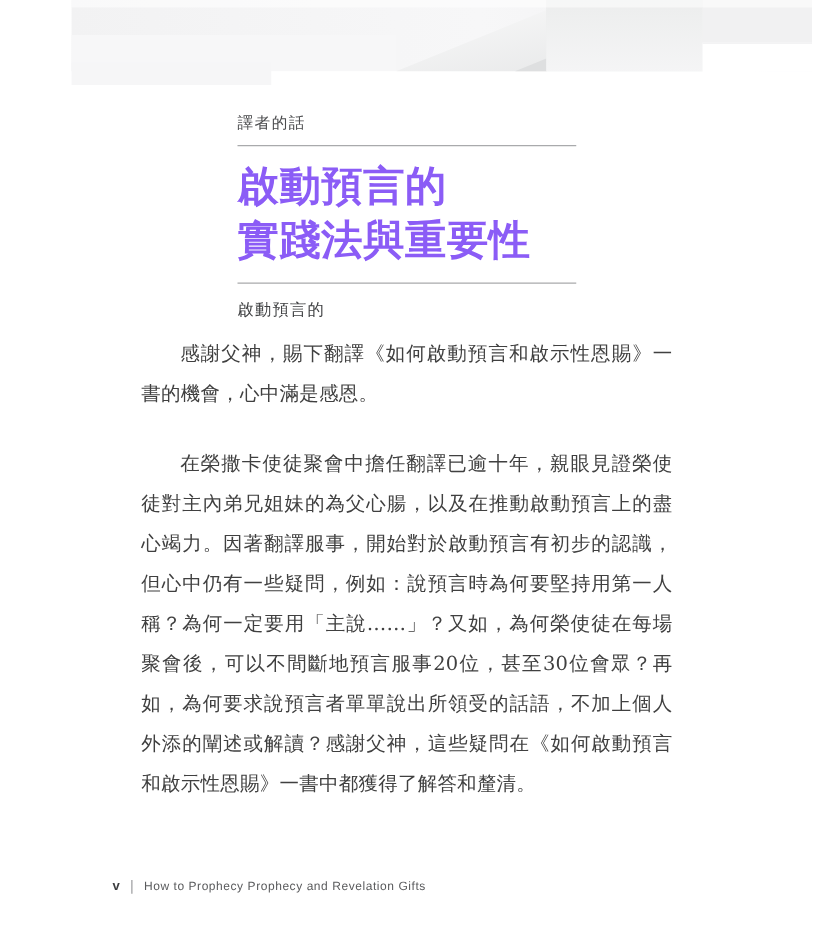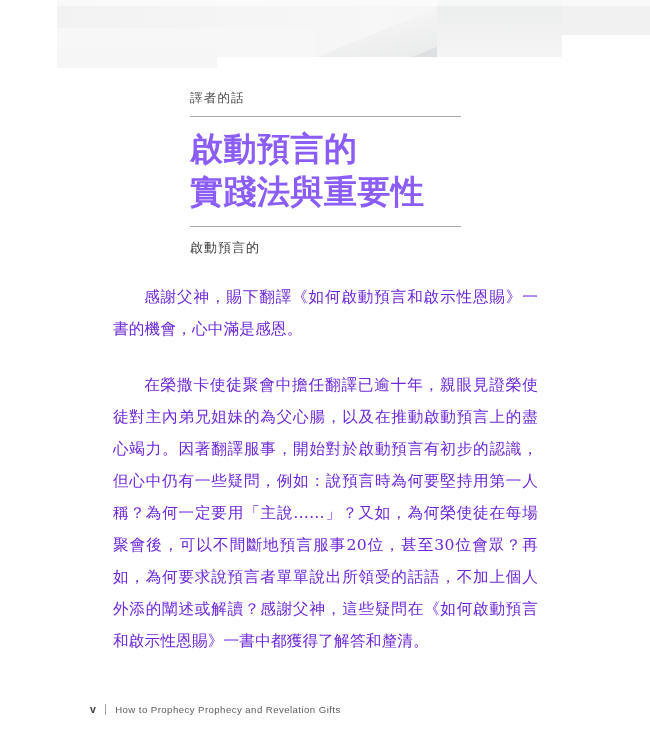--- a/index.html
+++ b/index.html
@@ -88,26 +88,26 @@
     color: #3f4042;
     letter-spacing: 1px;
     line-height: 1;
     padding-top: 14px;
   }
 
   
   .body-copy {
     position: absolute;
     left: 113px;
-    top: 282px;
+    top: 268px;
     width: 425px;
     font-family: "DejaVu Serif", "Liberation Serif", serif;
     font-size: 15.6px;
     line-height: 2.05;
-    color: #6d28d9;
+    color: #404040;
     text-align: justify;
     text-justify: inter-character;
     letter-spacing: 0.2px;
   }
   .body-copy p {
     margin: 0 0 24px 0;
     text-indent: 2em;
   }
   .body-copy p:last-child {
     margin-bottom: 16px;

